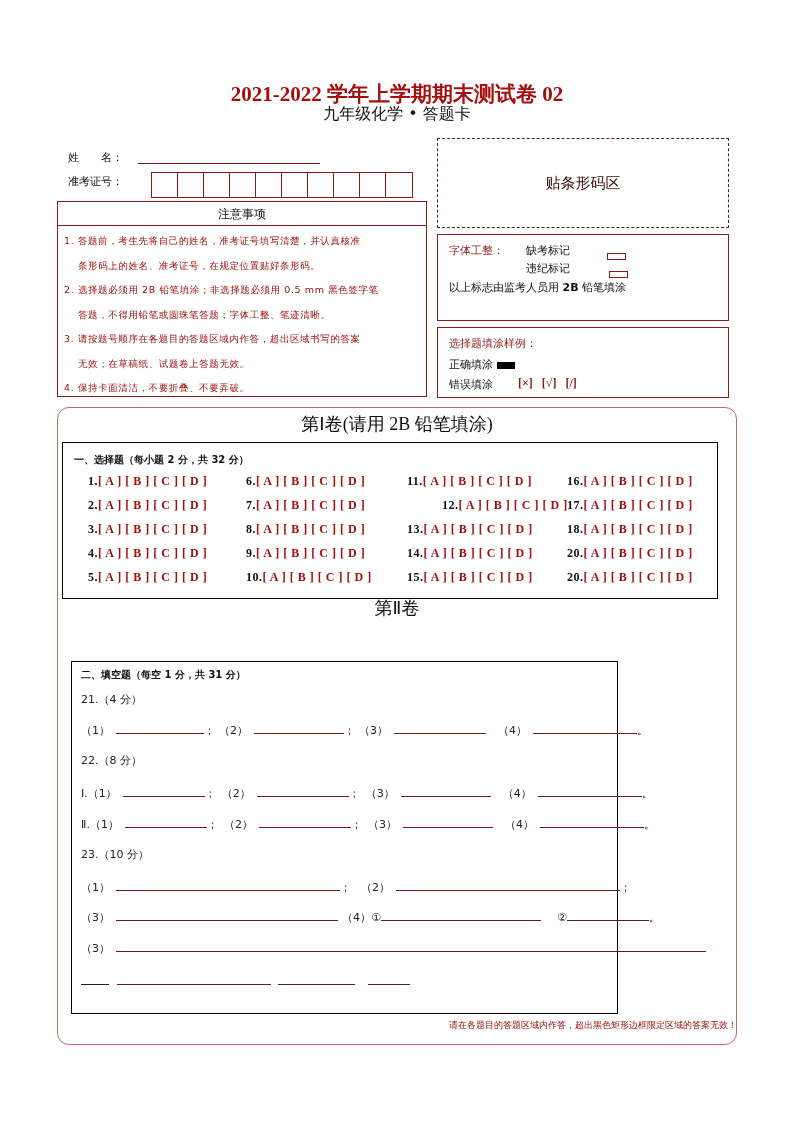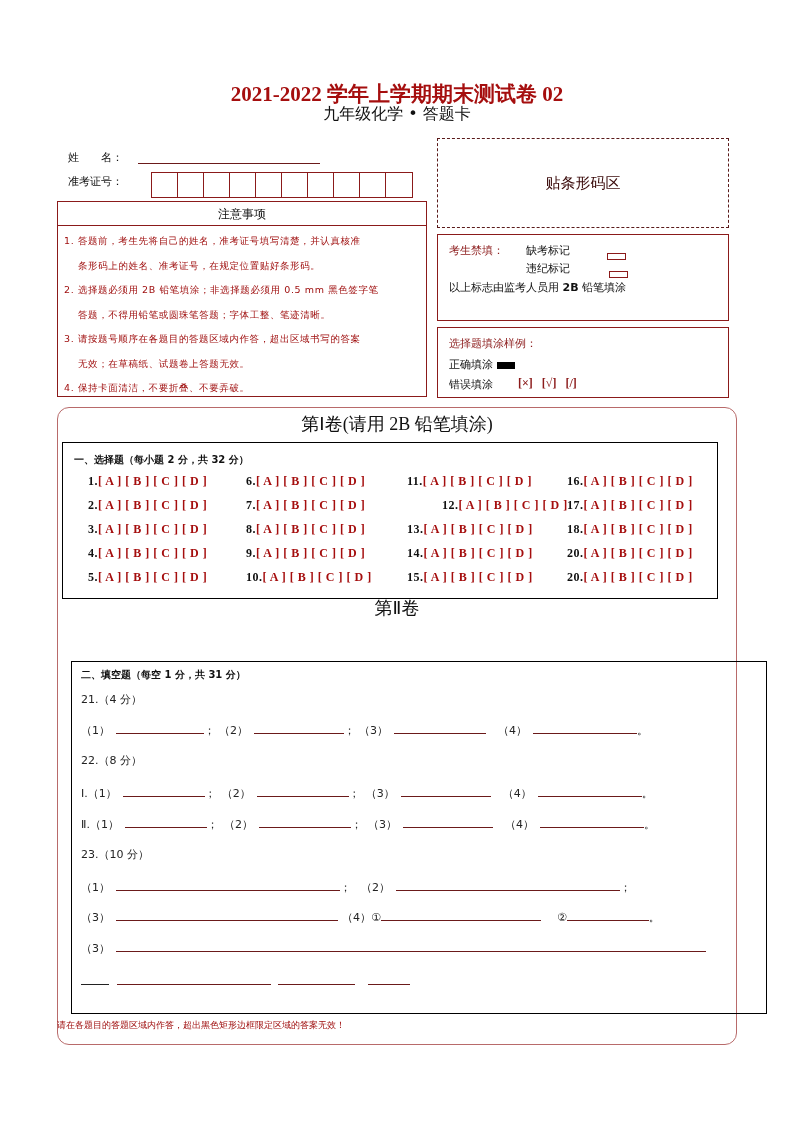--- a/index.html
+++ b/index.html
@@ -25,21 +25,21 @@
   .fill { display: inline-block; width: 18px; height: 7px; background: #000; vertical-align: middle; }
   .outer { border: 1px solid #b86a6a; border-radius: 12px; }
   .sec-title { font-family: "Liberation Serif", serif; font-size: 18px; text-align: center; color: #111; }
   .qbox { border: 1px solid #000; }
   .qhead { font-family: "DejaVu Sans", sans-serif; font-weight: bold; font-size: 10px; color: #111; }
   .mc { font-family: "Liberation Serif", serif; font-weight: bold; font-size: 12px; position: absolute; white-space: nowrap; letter-spacing: 0.5px; }
   .mc .num { color: #111; }
   .mc .opt { color: #a50e0e; }
   .fb { font-family: "DejaVu Sans", sans-serif; font-size: 11px; color: #222; position: absolute; white-space: nowrap; }
   .blank { display: inline-block; border-bottom: 1px solid #6b1a1a; height: 12px; vertical-align: baseline; }
-  .footer-note { font-family: "DejaVu Sans", sans-serif; font-size: 9px; color: #a01010; text-align: left; }
+  .footer-note { font-family: "DejaVu Sans", sans-serif; font-size: 9px; color: #a01010; text-align: right; }
 </style>
 </head>
 <body>
 
 <div class="abs title">2021-2022 学年上学期期末测试卷 02</div>
 <div class="abs subtitle">九年级化学 • 答题卡</div>
 
 <div class="abs lbl" style="left:68px; top:150px;">姓　　名：</div>
 <div class="abs name-line" style="left:138px; top:150px; width:182px; height:14px;"></div>
 <div class="abs lbl" style="left:68px; top:174px;">准考证号：</div>
@@ -67,21 +67,21 @@
     <div class="cont">无效；在草稿纸、试题卷上答题无效。</div>
     <div><span class="n">4.</span> <span>保持卡面清洁，不要折叠、不要弄破。</span></div>
   </div>
 </div>
 
 <div class="abs barcode" style="left:437px; top:138px; width:292px; height:90px;">
   <span>贴条形码区</span>
 </div>
 
 <div class="abs box" style="left:437px; top:234px; width:292px; height:87px;">
-  <div class="abs small" style="left:11px; top:8px;"><span class="red">考生禁填：</span></div>
+  <div class="abs small" style="left:11px; top:8px;"><span class="red">字体工整：</span></div>
   <div class="abs small" style="left:88px; top:8px;">缺考标记</div>
   <div class="abs" style="left:169px; top:11px;"><span class="mark"></span></div>
   <div class="abs small" style="left:88px; top:26px;">违纪标记</div>
   <div class="abs" style="left:171px; top:29px;"><span class="mark"></span></div>
   <div class="abs small" style="left:11px; top:45px;">
     <span>以上标志由监考人员用 </span><b>2B</b><span> 铅笔填涂</span>
   </div>
 </div>
 
 <div class="abs box" style="left:437px; top:327px; width:292px; height:71px;">
@@ -119,21 +119,21 @@
     <div class="mc" style="left: 407px; top: 546px;"><span class="num">14.</span><span class="opt">[ A ] [ B ] [ C ] [ D ]</span></div>
     <div class="mc" style="left: 407px; top: 570px;"><span class="num">15.</span><span class="opt">[ A ] [ B ] [ C ] [ D ]</span></div>
     <div class="mc" style="left: 567px; top: 474px;"><span class="num">16.</span><span class="opt">[ A ] [ B ] [ C ] [ D ]</span></div>
     <div class="mc" style="left: 567px; top: 498px;"><span class="num">17.</span><span class="opt">[ A ] [ B ] [ C ] [ D ]</span></div>
     <div class="mc" style="left: 567px; top: 522px;"><span class="num">18.</span><span class="opt">[ A ] [ B ] [ C ] [ D ]</span></div>
     <div class="mc" style="left: 567px; top: 546px;"><span class="num">20.</span><span class="opt">[ A ] [ B ] [ C ] [ D ]</span></div>
     <div class="mc" style="left: 567px; top: 570px;"><span class="num">20.</span><span class="opt">[ A ] [ B ] [ C ] [ D ]</span></div>
   </div>
 
 <div class="abs sec-title" style="left:57px; width:680px; top:596px;">第Ⅱ卷</div>
-<div class="abs qbox" style="left:71px; top:661px; width:696px; height:353px;">
+<div class="abs qbox" style="left:71px; top:661px; width:547px; height:353px;">
   <div class="abs qhead" style="left:9px; top:6px;">二、填空题（每空 1 分，共 31 分）</div>
 </div>
 
 <div class="fb" style="left:81px; top:692px;">21.（4 分）</div>
 <div class="fb" style="left:81px; top:722px;">
   <span>（1）</span><span class="blank" style="width:88px;margin-left:6px;"></span><span>；</span><span style="margin-left:4px">（2）</span><span class="blank" style="width:90px;margin-left:6px;"></span><span>；</span><span style="margin-left:4px">（3）</span><span class="blank" style="width:92px;margin-left:6px;"></span><span style="margin-left:12px">（4）</span><span class="blank" style="width:104px;margin-left:6px;"></span><span>。</span>
 </div>
 
 <div class="fb" style="left:81px; top:753px;">22.（8 分）</div>
 <div class="fb" style="left:81px; top:785px;">

